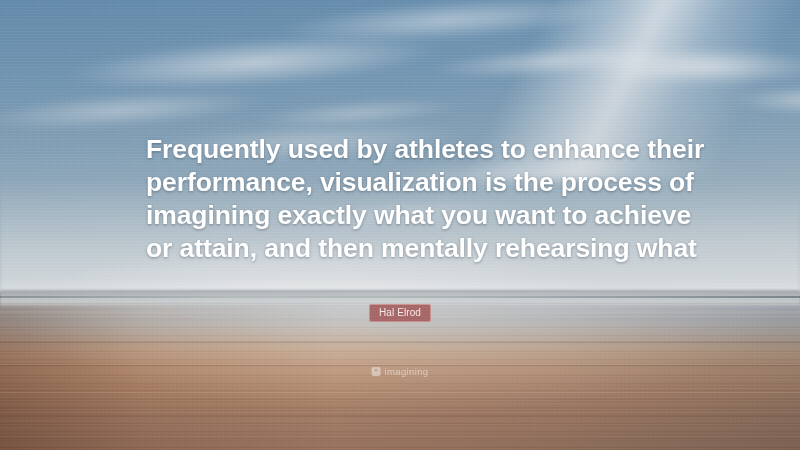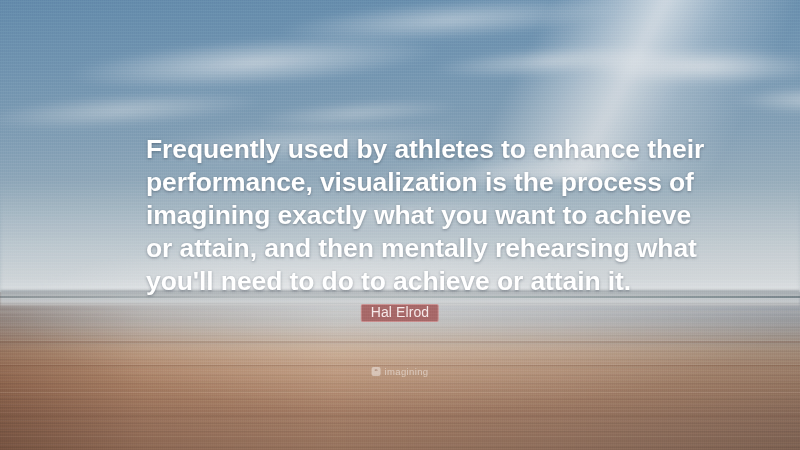--- a/index.html
+++ b/index.html
@@ -211,21 +211,21 @@
   .author {
     position: absolute;
     left: 50%;
     top: 304px;
     transform: translateX(-50%);
     padding: 2px 9px 3px 9px;
     background: rgba(164,92,92,.88);
     border: 1px solid rgba(214,158,158,.75);
     border-radius: 2px;
     color: #f6e9e9;
-    font-size: 14px;
+    font-size: 10px;
     font-weight: 400;
     letter-spacing: .1px;
     white-space: nowrap;
     line-height: 11px;
   }
 
   .watermark {
     position: absolute;
     left: 50%;
     top: 366px;
@@ -289,21 +289,20 @@
 
   <div class="scrim"></div>
 
   <div class="content">
 
     <blockquote class="quote">
       <span class="quote-line">Frequently used by athletes to enhance their</span>
       <span class="quote-line">performance, visualization is the process of</span>
       <span class="quote-line">imagining exactly what you want to achieve</span>
       <span class="quote-line">or attain, and then mentally rehearsing what</span>
-      <span class="quote-line">you'll need to do to achieve or attain it.</span>
     </blockquote>
 
     <div class="author">Hal Elrod</div>
 
     <div class="watermark">
       <span class="wm-logo">“</span>
       <span class="wm-text">imagining</span>
     </div>
 
   </div>

